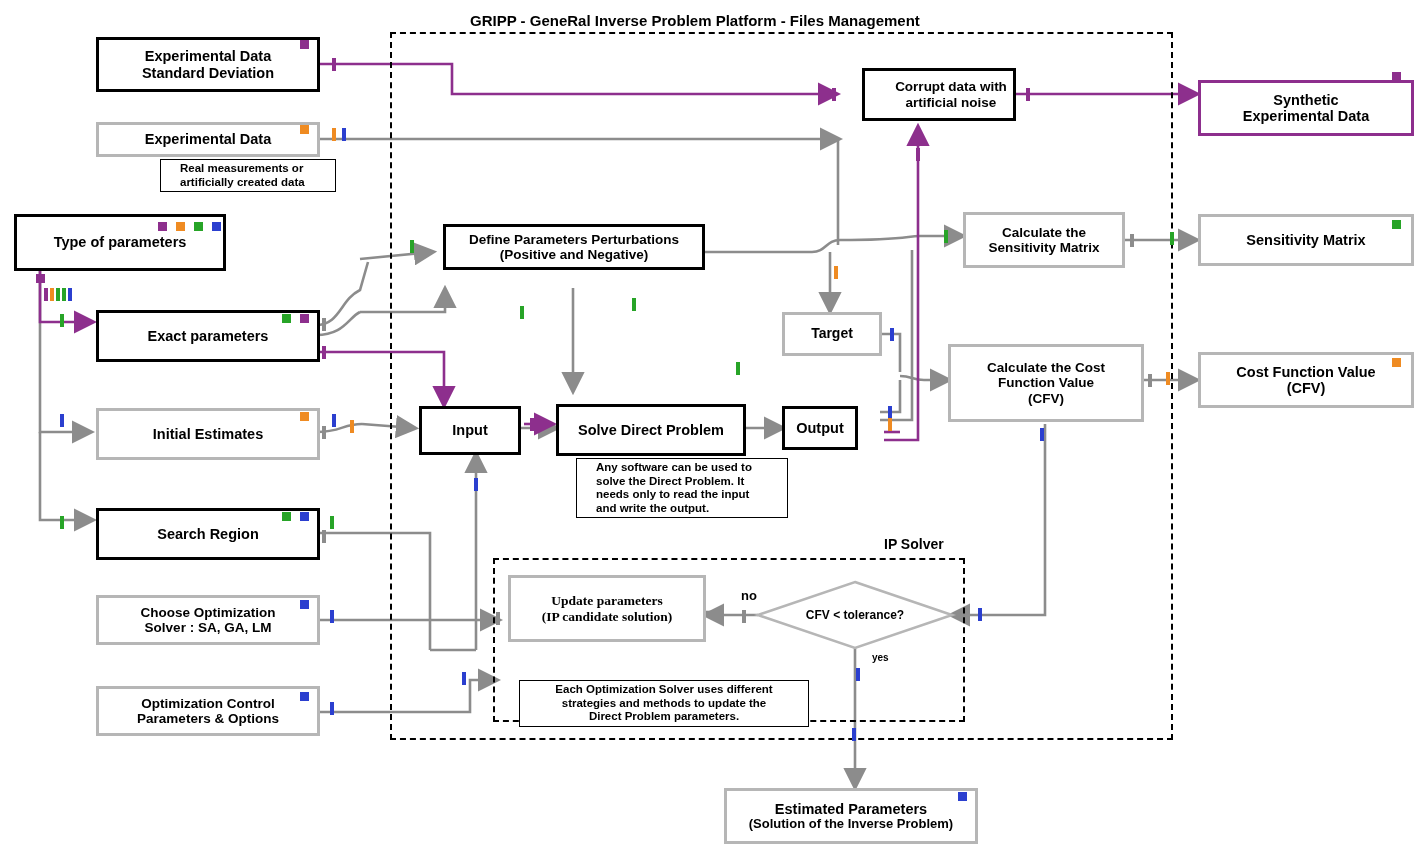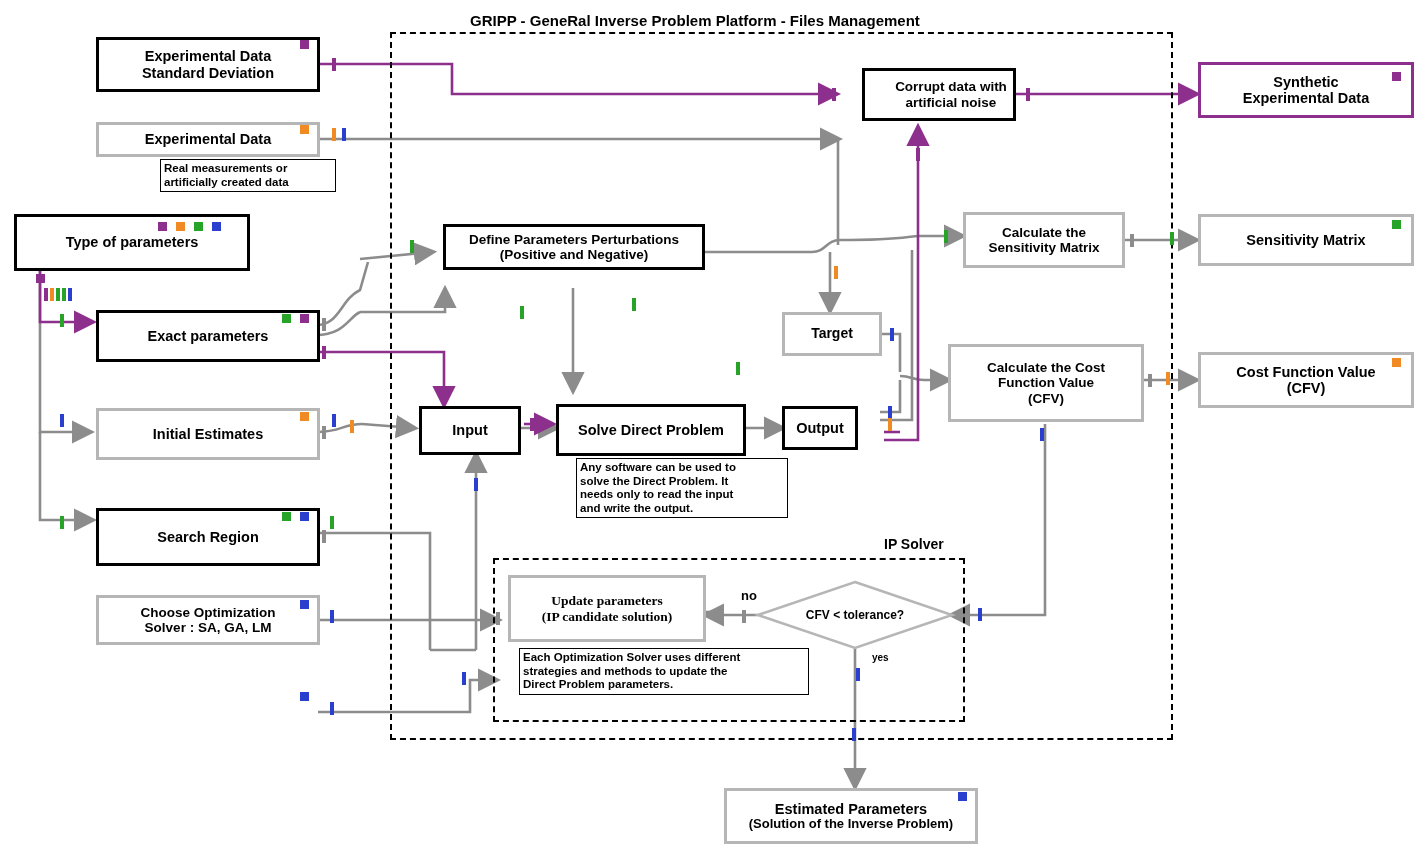--- a/index.html
+++ b/index.html
@@ -16,21 +16,21 @@
   .b-black{border:3px solid #000000;}
   .b-gray{border:3px solid #b6b6b6;}
   .b-purple{border:3px solid #8d2f8d;}
 
   .t-bold{font-weight:bold;}
 
   .title{position:absolute;font-weight:bold;font-size:15px;color:#000;z-index:4;}
   .smalllabel{position:absolute;font-weight:bold;font-size:14px;color:#000;z-index:4;}
 
   .note{position:absolute;box-sizing:border-box;border:1px solid #000;background:#fff;
-        font-size:11.5px;font-weight:bold;line-height:1.18;padding:2px 3px;z-index:5;color:#000;}
+        font-size:11.5px;font-weight:bold;line-height:1.18;padding:2px 19px;z-index:5;color:#000;}
 
   .diamond{position:absolute;z-index:3;}
   .diamond .dtext{position:absolute;left:0;top:0;width:100%;height:100%;
         display:flex;align-items:center;justify-content:center;font-size:12px;font-weight:bold;color:#000;}
 
   .chip{position:absolute;width:9px;height:9px;z-index:6;}
   .bar{position:absolute;width:4px;height:13px;z-index:6;}
 
   .dashframe{position:absolute;border:2.5px dashed #000;box-sizing:border-box;z-index:1;background:transparent;}
 </style>
@@ -137,48 +137,52 @@
 
   <div class="node b-black t-bold" style="left:96px;top:37px;width:224px;height:55px;font-size:14.5px;">
     <div class="l1">Experimental Data</div>
     <div class="l2">Standard Deviation</div>
   </div>
 
   <div class="node b-gray t-bold" style="left:96px;top:122px;width:224px;height:35px;font-size:14.5px;">
     <div class="l1">Experimental Data</div>
   </div>
 
-  <div class="node b-black t-bold" style="left:14px;top:214px;width:236px;height:57px;font-size:14.5px;align-items:center;">
+  <div class="node b-black t-bold" style="left:14px;top:214px;width:212px;height:57px;font-size:14.5px;align-items:center;">
     <div class="l1">Type of parameters</div>
   </div>
 
   <div class="node b-gray t-bold" style="left:96px;top:408px;width:224px;height:52px;font-size:14.5px;">
     <div class="l1">Initial Estimates</div>
   </div>
 
   <div class="node b-black t-bold" style="left:96px;top:310px;width:224px;height:52px;font-size:14.5px;">
     <div class="l1">Exact parameters</div>
   </div>
 
-  <div class="node b-black t-bold" style="left:96px;top:508px;width:224px;height:58px;font-size:14.5px;">
+  <div class="node b-black t-bold" style="left:96px;top:508px;width:224px;height:52px;font-size:14.5px;">
     <div class="l1">Search Region</div>
   </div>
 
   <div class="node b-gray t-bold" style="left:96px;top:595px;width:224px;height:50px;font-size:13.5px;">
     <div class="l1">Choose Optimization</div>
     <div class="l2">Solver : SA, GA, LM</div>
   </div>
 
+  <div class="node b-gray t-bold" style="left:96px;top:686px;width:224px;height:50px;font-size:13.5px;">
+    <div class="l1">Optimization Control</div>
+    <div class="l2">Parameters &amp; Options</div>
+  </div>
 
   <div class="node b-black t-bold" style="left:862px;top:68px;width:154px;height:53px;font-size:13.5px;padding-left:24px;">
     <div class="l1">Corrupt data with</div>
     <div class="l2">artificial noise</div>
   </div>
 
-  <div class="node b-purple t-bold" style="left:1198px;top:62px;width:216px;height:56px;font-size:14.5px;">
+  <div class="node b-purple t-bold" style="left:1198px;top:80px;width:216px;height:56px;font-size:14.5px;">
     <div class="l1">Synthetic</div>
     <div class="l2">Experimental Data</div>
   </div>
 
   <div class="node b-black t-bold" style="left:443px;top:224px;width:262px;height:46px;font-size:13.5px;">
     <div class="l1">Define Parameters Perturbations</div>
     <div class="l2">(Positive and Negative)</div>
   </div>
 
   <div class="node b-gray t-bold" style="left:782px;top:312px;width:100px;height:44px;font-size:14px;">
@@ -232,21 +236,21 @@
   </div>
   <div class="smalllabel" style="left:741px;top:588px;font-size:13px;">no</div>
   <div class="smalllabel" style="left:872px;top:652px;font-size:10px;">yes</div>
 
   <div class="note" style="left:160px;top:159px;width:176px;white-space:pre-line;">Real measurements or
 artificially created data</div>
   <div class="note" style="left:576px;top:458px;width:212px;white-space:pre-line;">Any software can be used to
 solve the Direct Problem. It
 needs only to read the input
 and write the output.</div>
-  <div class="note" style="left:519px;top:648px;width:290px;white-space:pre-line;">Each Optimization Solver uses different
+  <div class="note" style="left:519px;top:680px;width:290px;white-space:pre-line;text-align:center;">Each Optimization Solver uses different
 strategies and methods to update the
 Direct Problem parameters.</div>
 
   <div class="chip" style="left:300px;top:40px;background:#8d2f8d;"></div>
   <div class="bar" style="left:332px;top:58px;background:#8d2f8d;"></div>
 
   <div class="chip" style="left:300px;top:125px;background:#ef8b22;"></div>
   <div class="bar" style="left:332px;top:128px;background:#ef8b22;"></div>
   <div class="bar" style="left:342px;top:128px;background:#2b3fcf;"></div>
 

